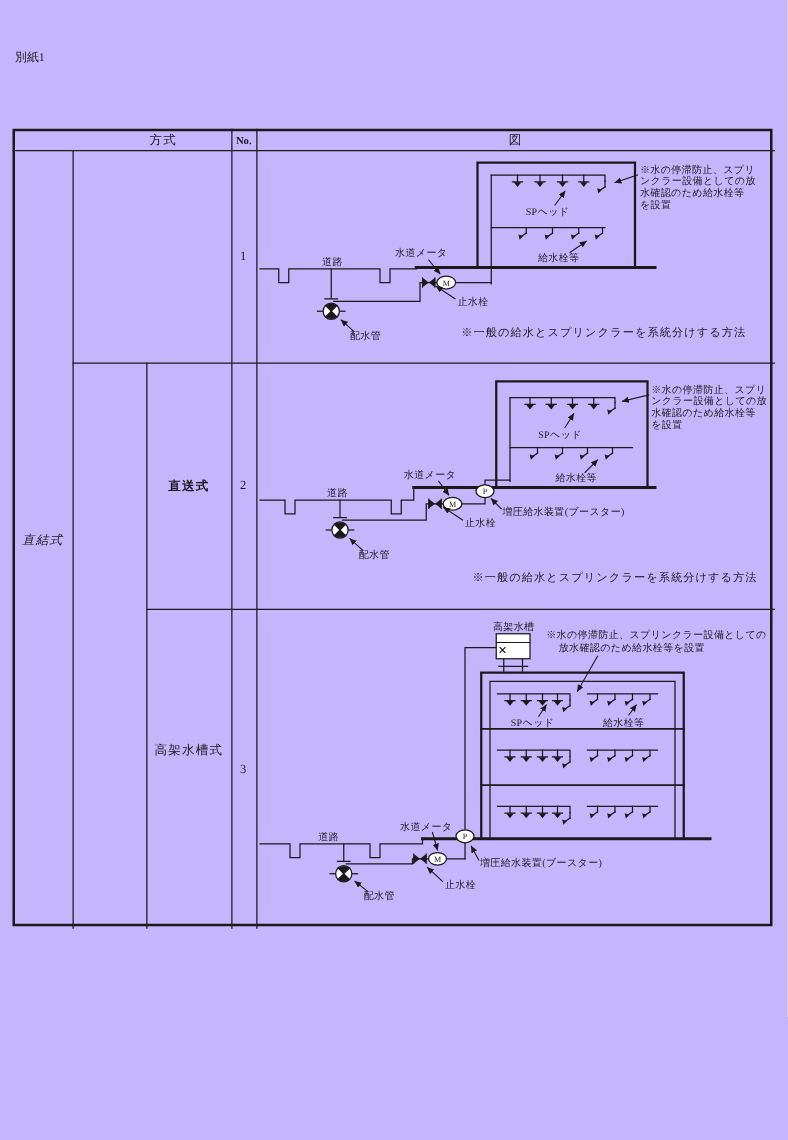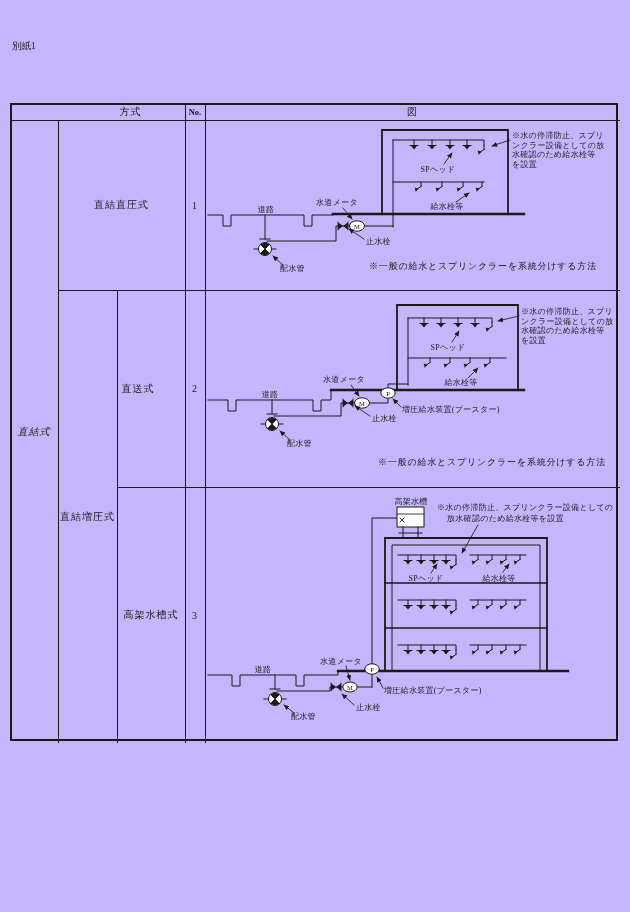--- a/index.html
+++ b/index.html
@@ -68,24 +68,22 @@
   <div class="ln" style="left:58px;top:120px;width:1px;height:623px;"></div>
   <div class="ln" style="left:117px;top:290px;width:1px;height:453px;"></div>
   <div class="ln" style="left:185px;top:103px;width:1px;height:640px;"></div>
   <div class="ln" style="left:205px;top:103px;width:1px;height:640px;"></div>
 
   <div class="cell" style="left:4px;top:103px;width:175px;height:17px;margin-left:39px;">方式</div>
   <div class="cell" style="left:185px;top:103px;width:20px;height:17px;font-size:8.5px;letter-spacing:0;font-weight:bold;">No.</div>
   <div class="cell" style="left:205px;top:103px;width:415px;height:17px;">図</div>
 
   <div class="cell" style="left:10px;top:120px;width:48px;height:623px;font-style:italic;">直結式</div>
-  <div class="cell" style="left:58px;top:120px;width:127px;height:170px;">直結直圧式</div>
-  <div class="cell" style="left:58px;top:290px;width:59px;height:453px;">直結増圧式</div>
-  <div class="cell" style="left:104px;top:290px;width:68px;height:197px;">直送式</div>
-  <div class="cell" style="left:117px;top:487px;width:68px;height:256px;">高架水槽式</div>
+  <div class="cell" style="left:117px;top:290px;width:68px;height:197px;font-weight:bold;">直送式</div>
+  <div class="cell" style="left:117px;top:472px;width:68px;height:256px;">高架水槽式</div>
   <div class="cell" style="left:185px;top:120px;width:20px;height:170px;">1</div>
   <div class="cell" style="left:185px;top:290px;width:20px;height:197px;">2</div>
   <div class="cell" style="left:185px;top:487px;width:20px;height:256px;">3</div>
 
   <svg class="diag" style="left:205px;top:120px;" width="415" height="170" viewBox="205 120 415 170">
     <g>
       <path class="s" d="M208,215 H223 V226 H231 V215 H304 V226 H312 V215 H333"></path>
       <text x="266" y="212" text-anchor="middle">道路</text>
     </g>
     <path class="s w24" d="M333,214 H524"></path>

